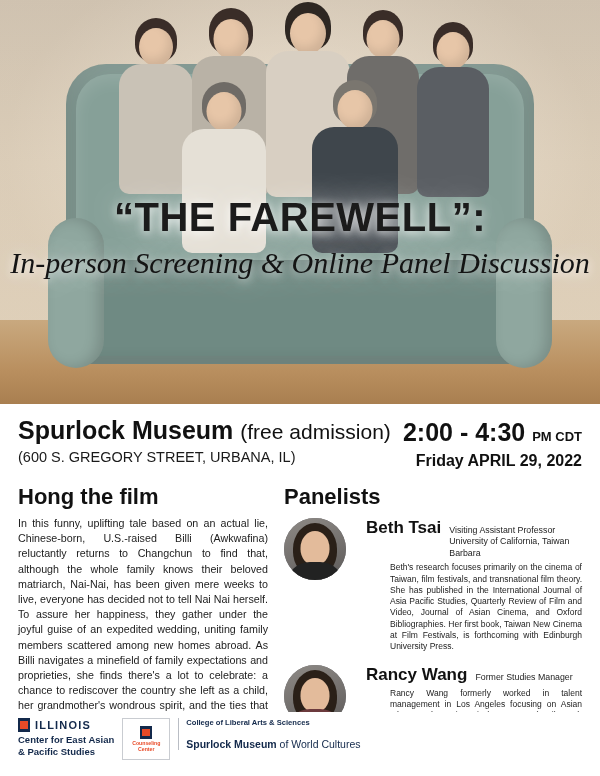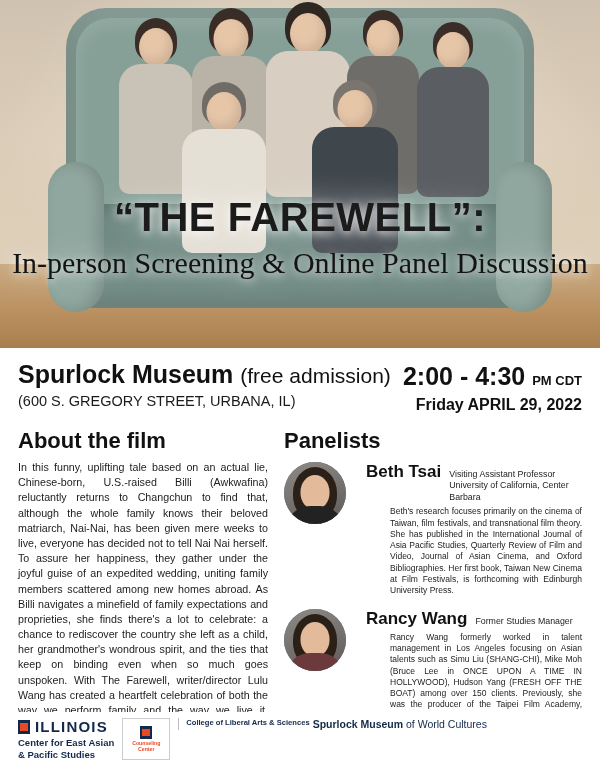--- a/index.html
+++ b/index.html
@@ -17,21 +17,21 @@
     position: relative;
     width: 600px;
     height: 776px;
     background: #ffffff;
   }
 
   
   .hero {
     position: relative;
     width: 600px;
-    height: 348px;
+    height: 404px;
     background: linear-gradient(180deg, #d9cfc0 0%, #e6d9c6 45%, #e9d9c0 100%);
     overflow: hidden;
   }
   .hero-wall {
     position: absolute;
     inset: 0;
     background:
       radial-gradient(ellipse 420px 300px at 50% 38%, rgba(255,245,230,0.55), rgba(210,190,165,0.15) 70%),
       linear-gradient(180deg, #cfc3b2 0%, #dccfbb 40%, #e3d4bd 100%);
   }
@@ -120,20 +120,21 @@
     font-family: "Liberation Sans", sans-serif;
     font-weight: bold;
     font-size: 40px;
     letter-spacing: 0.5px;
     color: #1b1b1b;
     line-height: 1.05;
   }
   .title-sub {
     margin-top: 8px;
     font-family: "Liberation Serif", serif;
+    font-style: italic;
     font-size: 30px;
     color: #141414;
     line-height: 1.15;
   }
 
   
   .venue-row {
     position: relative;
     margin-top: 12px;
     padding: 0 18px;
@@ -319,21 +320,21 @@
     background: #13294b;
     position: relative;
   }
   .ill-mark::before {
     content: "";
     position: absolute;
     left: 2px; right: 2px; top: 3px; bottom: 3px;
     background: #e84a27;
   }
   .ill-word {
-    font-size: 15px;
+    font-size: 11px;
     font-weight: bold;
     letter-spacing: 1.2px;
     color: #13294b;
   }
   .ill-unit {
     font-size: 9.5px;
     font-weight: bold;
     line-height: 1.22;
     color: #13294b;
   }
@@ -363,23 +364,23 @@
     font-size: 5.2px;
     font-weight: bold;
     color: #e84a27;
     text-align: center;
     line-height: 1.15;
   }
   .lascol {
     border-left: 1px solid #b9bdc4;
     padding-left: 7px;
     display: flex;
-    flex-direction: row;
+    flex-direction: column;
     justify-content: center;
-    gap: 3px;
+    gap: 11px;
   }
   .las-line1 {
     font-size: 7.6px;
     font-weight: bold;
     color: #13294b;
   }
   .las-line2 {
     font-size: 10.5px;
     color: #13294b;
   }
@@ -503,39 +504,39 @@
         <span>2:00 - 4:30</span>
         <span class="small">PM CDT</span>
       </div>
       <div class="date">Friday APRIL 29, 2022</div>
     </div>
   </div>
 
   <div class="body-cols">
 
     <div class="col-about">
-      <div class="sec-head">About the film</div>
+      <div class="sec-head">Hong the film</div>
       <div class="about-text">In this funny, uplifting tale based on an actual lie, Chinese-born, U.S.-raised Billi (Awkwafina) reluctantly returns to Changchun to find that, although the whole family knows their beloved matriarch, Nai-Nai, has been given mere weeks to live, everyone has decided not to tell Nai Nai herself. To assure her happiness, they gather under the joyful guise of an expedited wedding, uniting family members scattered among new homes abroad. As Billi navigates a minefield of family expectations and proprieties, she finds there's a lot to celebrate: a chance to rediscover the country she left as a child, her grandmother's wondrous spirit, and the ties that keep on binding even when so much goes unspoken. With The Farewell, writer/director Lulu Wang has created a heartfelt celebration of both the way we perform family and the way we live it, masterfully interweaving a gently humorous depiction of the good lie in action with a richly moving story of how family can unite and strengthen us, often in spite of ourselves.</div>
     </div>
 
     <div class="col-panel">
       <div class="sec-head">Panelists</div>
 
       <div class="panelist">
         <div class="headshot b">
           <div class="hs-bg"></div>
           <div class="hs-hair"></div>
           <div class="hs-face"></div>
           <div class="hs-shoulders"></div>
         </div>
         <div class="p-body">
           <div class="p-top">
             <div class="p-name">Beth Tsai</div>
             <div class="p-title" style="white-space:pre-line;">Visiting Assistant Professor
-University of California, Center Barbara</div>
+University of California, Taiwan Barbara</div>
           </div>
           <div class="p-bio">Beth's research focuses primarily on the cinema of Taiwan, film festivals, and transnational film theory. She has published in the International Journal of Asia Pacific Studies, Quarterly Review of Film and Video, Journal of Asian Cinema, and Oxford Bibliographies. Her first book, Taiwan New Cinema at Film Festivals, is forthcoming with Edinburgh University Press.</div>
         </div>
       </div>
 
       <div class="panelist">
         <div class="headshot r">
           <div class="hs-bg"></div>
           <div class="hs-hair"></div>
           <div class="hs-face"></div>

